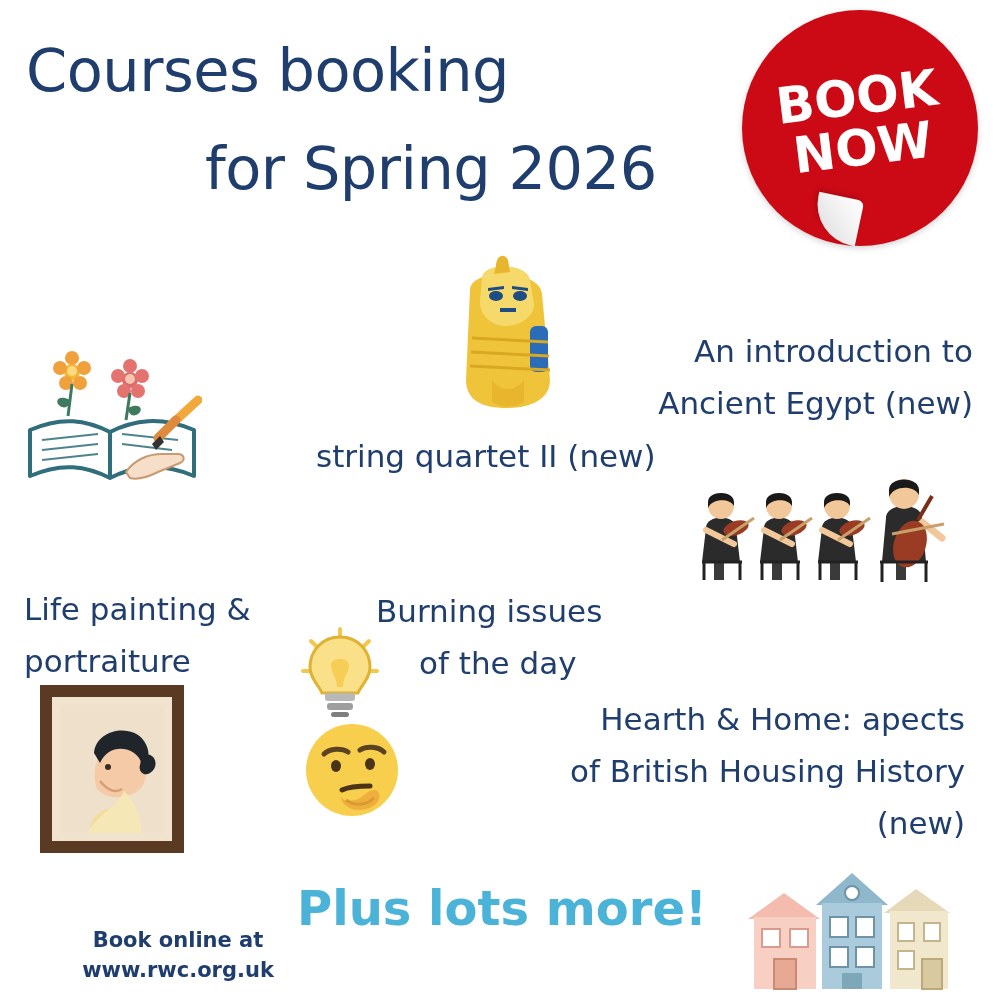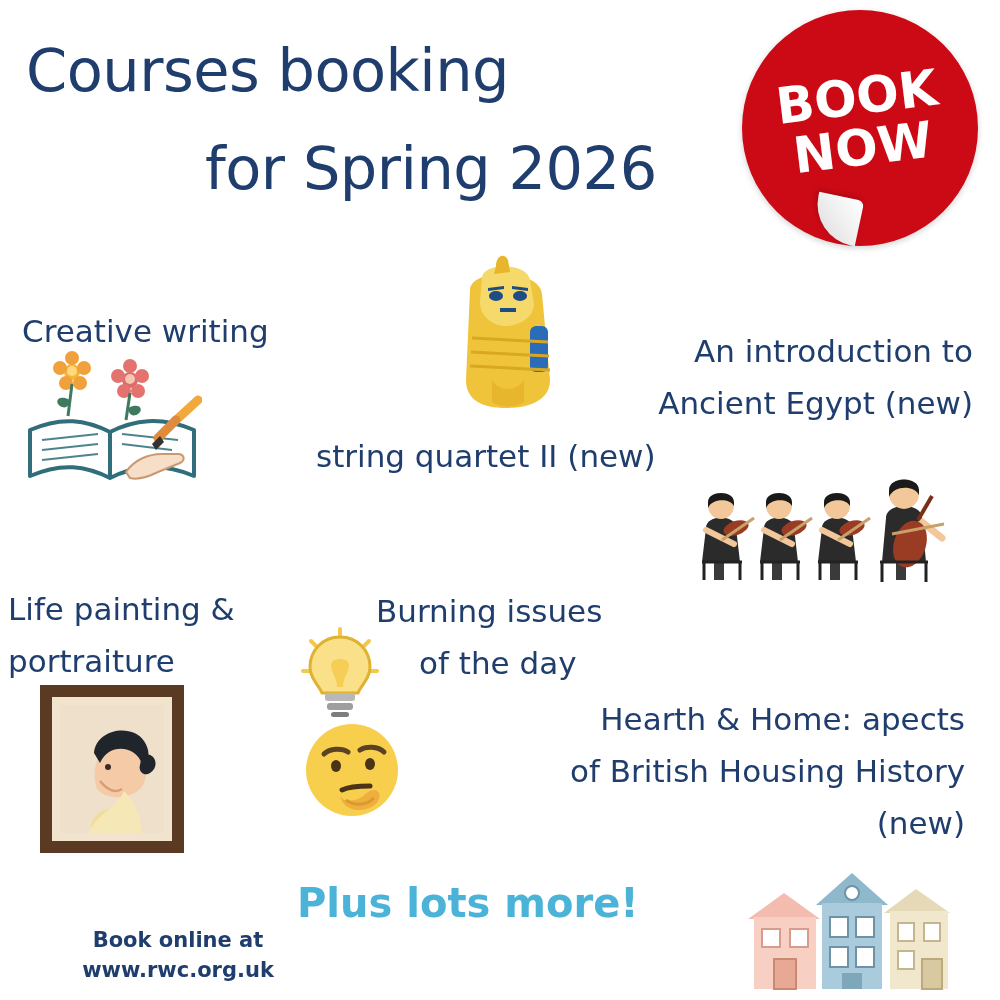--- a/index.html
+++ b/index.html
@@ -59,21 +59,21 @@
     left: 268px;
     top: 430px;
     white-space: normal;
     width: 430px;
   }
   #label-string-quartet .ln2 {
     display: block;
     padding-left: 48px;
   }
   #label-life-painting {
-    left: 8px;
+    left: 24px;
     top: 583px;
     width: 300px;
     white-space: normal;
   }
   #label-burning-issues {
     left: 376px;
     top: 585px;
     white-space: normal;
     width: 270px;
   }
@@ -86,21 +86,21 @@
     top: 693px;
     width: 400px;
     white-space: normal;
     text-align: right;
   }
   #plus-more {
     position: absolute;
     left: 297px;
     top: 880px;
     font-family: "DejaVu Sans", sans-serif;
-    font-size: 40px;
+    font-size: 48px;
     font-weight: bold;
     color: #4BB3D8;
     white-space: nowrap;
   }
   #book-online {
     position: absolute;
     left: 80px;
     top: 925px;
     font-family: "DejaVu Sans", sans-serif;
     font-size: 21px;
@@ -180,21 +180,20 @@
 
   <div id="book-now-sticker">
     <div id="book-now-circle"></div>
     <div id="book-now-text">
       <div>BOOK</div>
       <div>NOW</div>
     </div>
     <div id="sticker-curl"></div>
   </div>
 
-  <div class="course-label" id="label-creative-writing">Creative writing</div>
 
   <div class="art" id="art-book-pen">
     <svg viewBox="0 0 180 140" width="180" height="140">
 
       <g>
         <circle cx="50" cy="22" r="8" fill="#F5B731"></circle>
         <circle cx="50" cy="8" r="7" fill="#F0A13C"></circle>
         <circle cx="38" cy="18" r="7" fill="#F0A13C"></circle>
         <circle cx="62" cy="18" r="7" fill="#F0A13C"></circle>
         <circle cx="44" cy="33" r="7" fill="#F0A13C"></circle>

